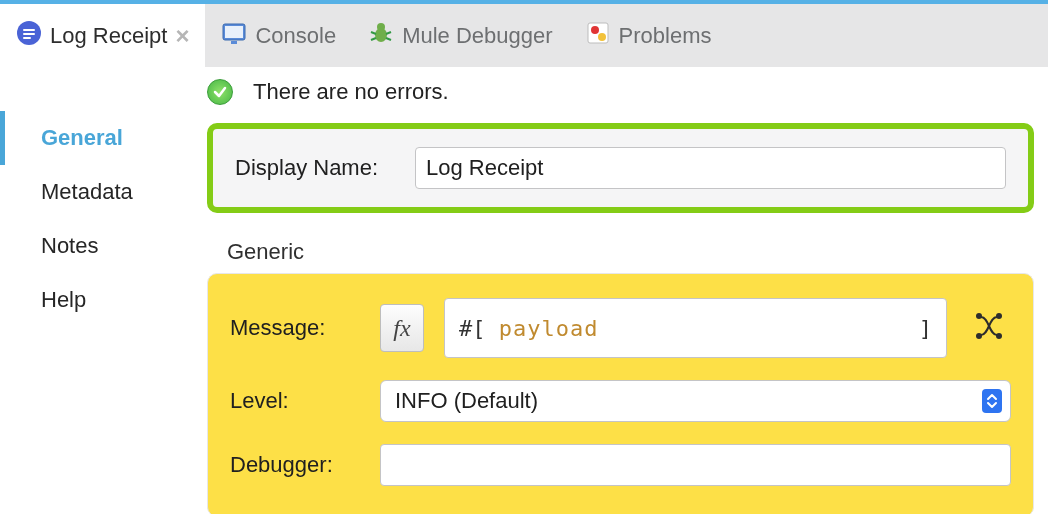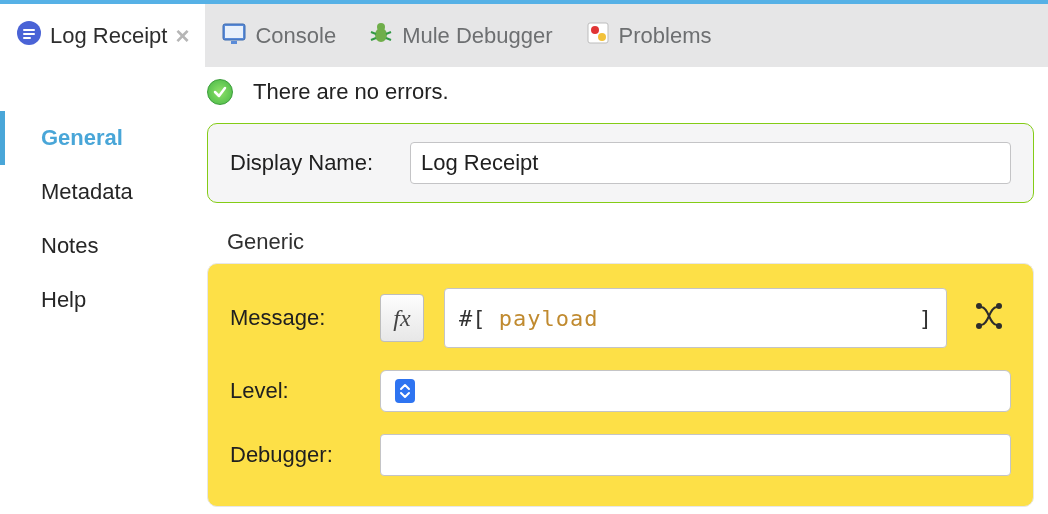--- a/index.html
+++ b/index.html
@@ -65,21 +65,21 @@
   .status-row {
     display: flex;
     align-items: center;
     gap: 20px;
     margin-bottom: 18px;
     font-size: 22px;
     color: #222;
   }
   .panel {
     background: #f5f5f6;
-    border: 1px solid #84cc16;
+    border: 6px solid #84cc16;
     border-radius: 10px;
     padding: 18px 22px;
   }
   .row {
     display: flex;
     align-items: center;
     gap: 20px;
   }
   .row .lab {
     min-width: 160px;
@@ -291,20 +291,21 @@
                 <path d="M8 7 C 16 7, 16 25, 24 25" stroke="#2d2d2d" stroke-width="2" fill="none"></path>
                 <path d="M8 25 C 16 25, 16 7, 24 7" stroke="#2d2d2d" stroke-width="2" fill="none"></path>
               </svg>
             </span>
           </div>
         </div>
 
         <div class="row">
           <div class="lab" style="min-width:130px;">Level:</div>
           <div class="select">
+            <span>INFO (Default)</span>
             <span class="chev">
               <svg width="12" height="16" viewBox="0 0 12 16">
                 <path d="M2 6 L6 2 L10 6" stroke="#fff" stroke-width="2" fill="none" stroke-linecap="round" stroke-linejoin="round"></path>
                 <path d="M2 10 L6 14 L10 10" stroke="#fff" stroke-width="2" fill="none" stroke-linecap="round" stroke-linejoin="round"></path>
               </svg>
             </span>
           </div>
         </div>
 
         <div class="row">

